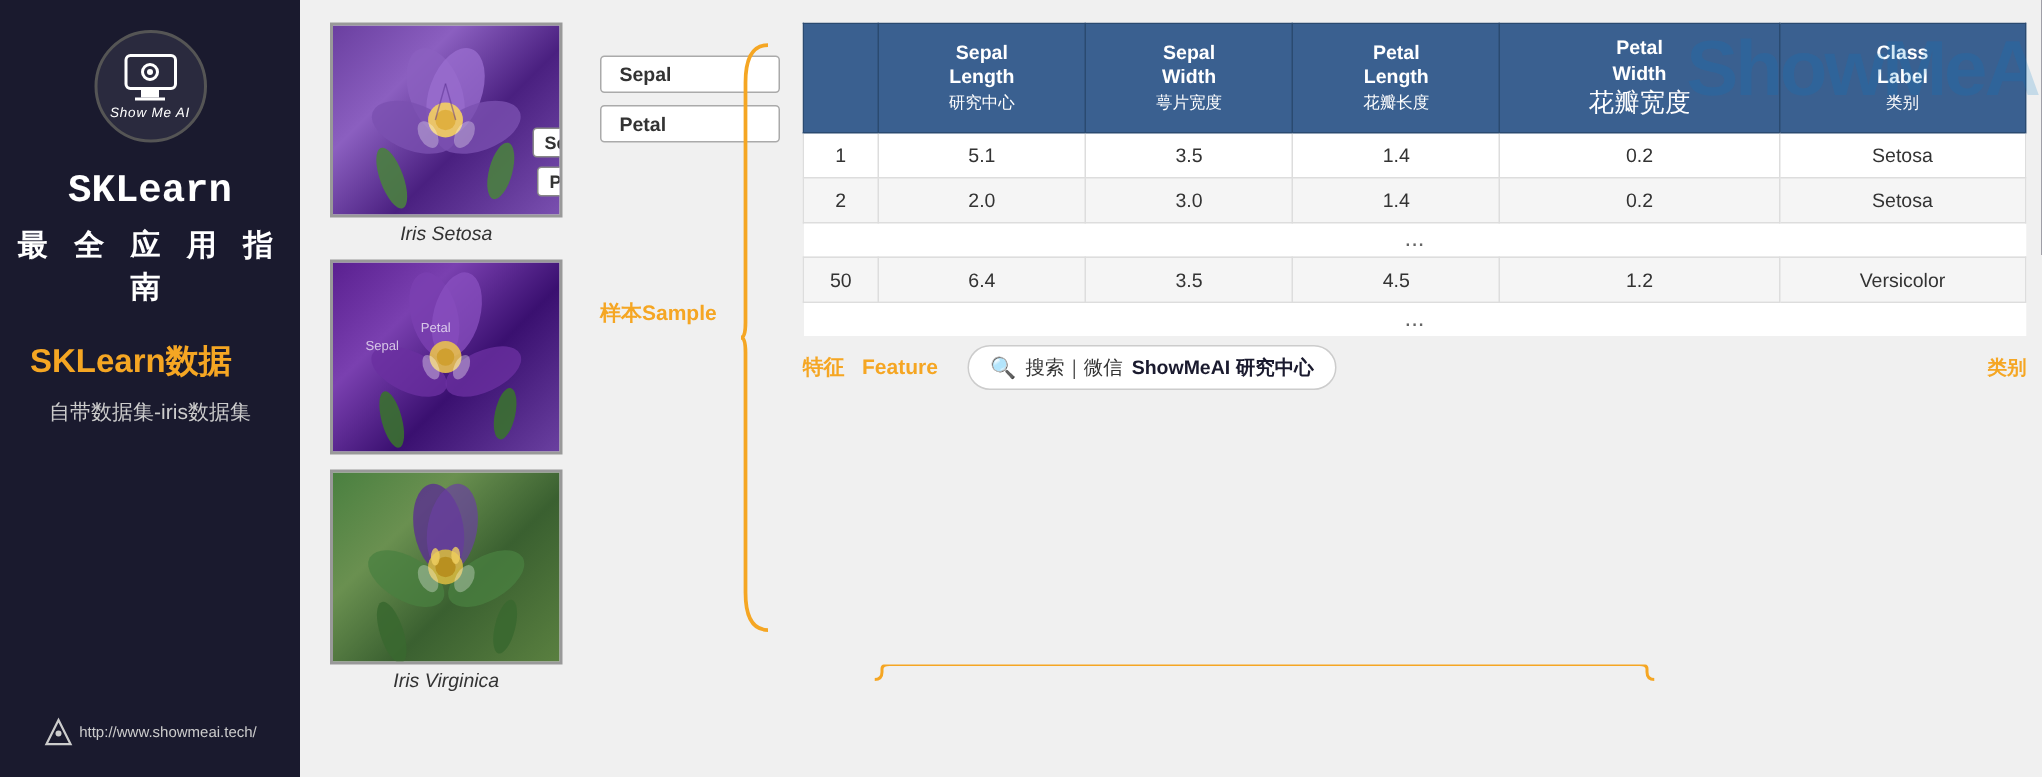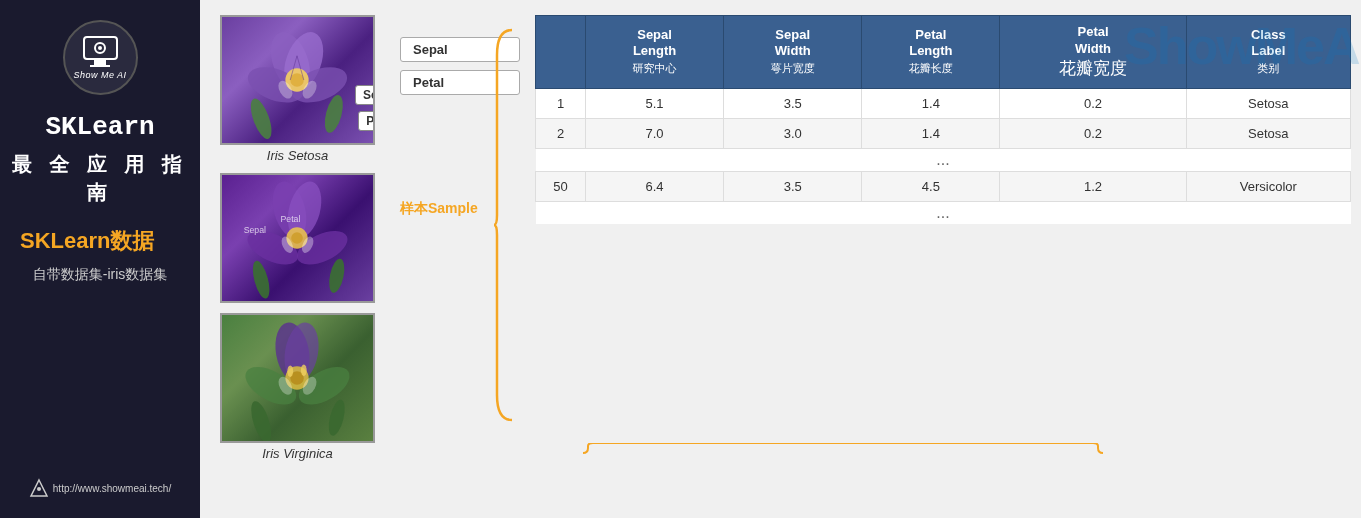--- a/index.html
+++ b/index.html
@@ -447,21 +447,21 @@
           <td>1</td>
           <td>5.1</td>
           <td>3.5</td>
           <td>1.4</td>
           <td>0.2</td>
           <td>Setosa</td>
         </tr>
 
         <tr>
           <td>2</td>
-          <td>7.0</td>
+          <td>2.0</td>
           <td>3.0</td>
           <td>1.4</td>
           <td>0.2</td>
           <td>Setosa</td>
         </tr>
 
         <tr class="ellipsis-row">
           <td colspan="6">...</td>
         </tr>
 
@@ -474,19 +474,32 @@
           <td>Versicolor</td>
         </tr>
 
         <tr class="ellipsis-row">
           <td colspan="6">...</td>
         </tr>
 
       </tbody>
     </table>
 
+    <div class="bottom-row">
+      <span class="feature-label">
+        <span>特征</span>
+        &nbsp;
+        <span>Feature</span>
+      </span>
+      <div class="search-bar">
+        <span style="font-size:14px;">🔍</span>
+        <span>搜索｜微信</span>
+        <span class="search-brand">ShowMeAI 研究中心</span>
+      </div>
+      <span class="class-label">类别</span>
+    </div>
 
     <svg style="position:absolute; bottom:40px; left:48px; width:520px; height:20px;" viewBox="0 0 520 20">
       <path d="M 0 10 Q 5 10 5 5 L 5 3 Q 5 0 10 0 L 510 0 Q 515 0 515 3 L 515 5 Q 515 10 520 10" fill="none" stroke="#f5a623" stroke-width="2"></path>
     </svg>
   </div>
 
 </div>
 
 </body></html>

